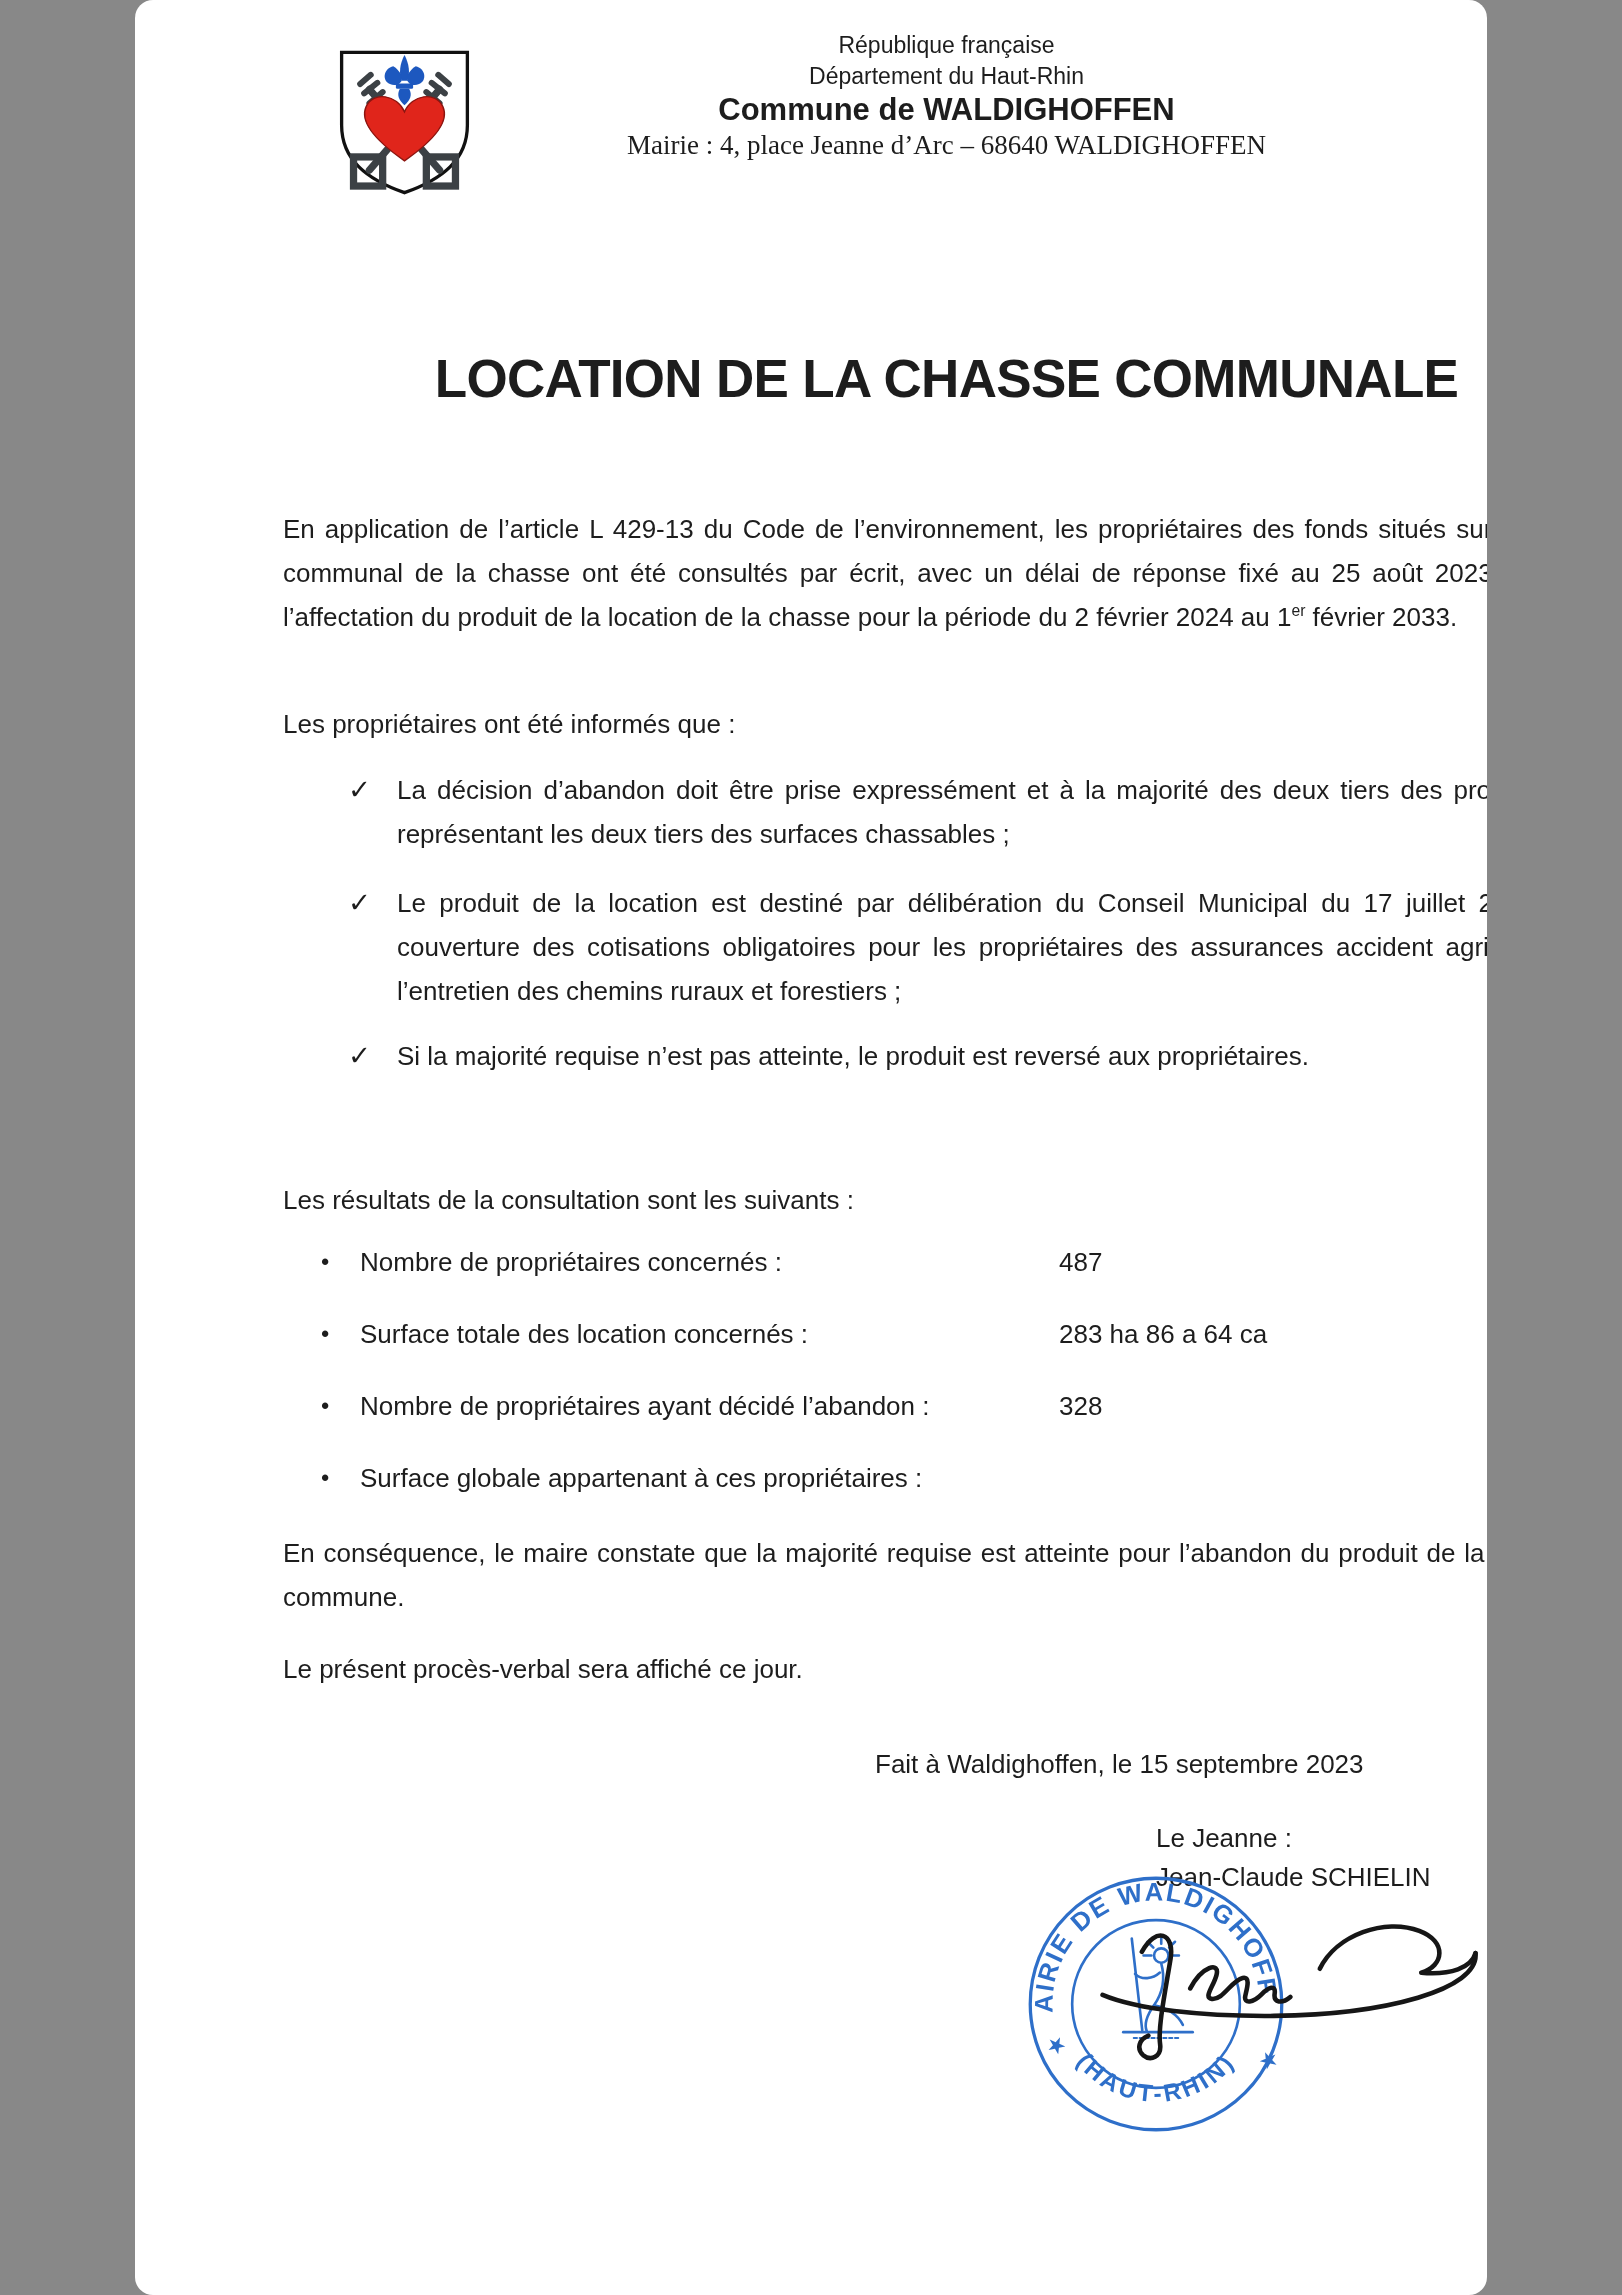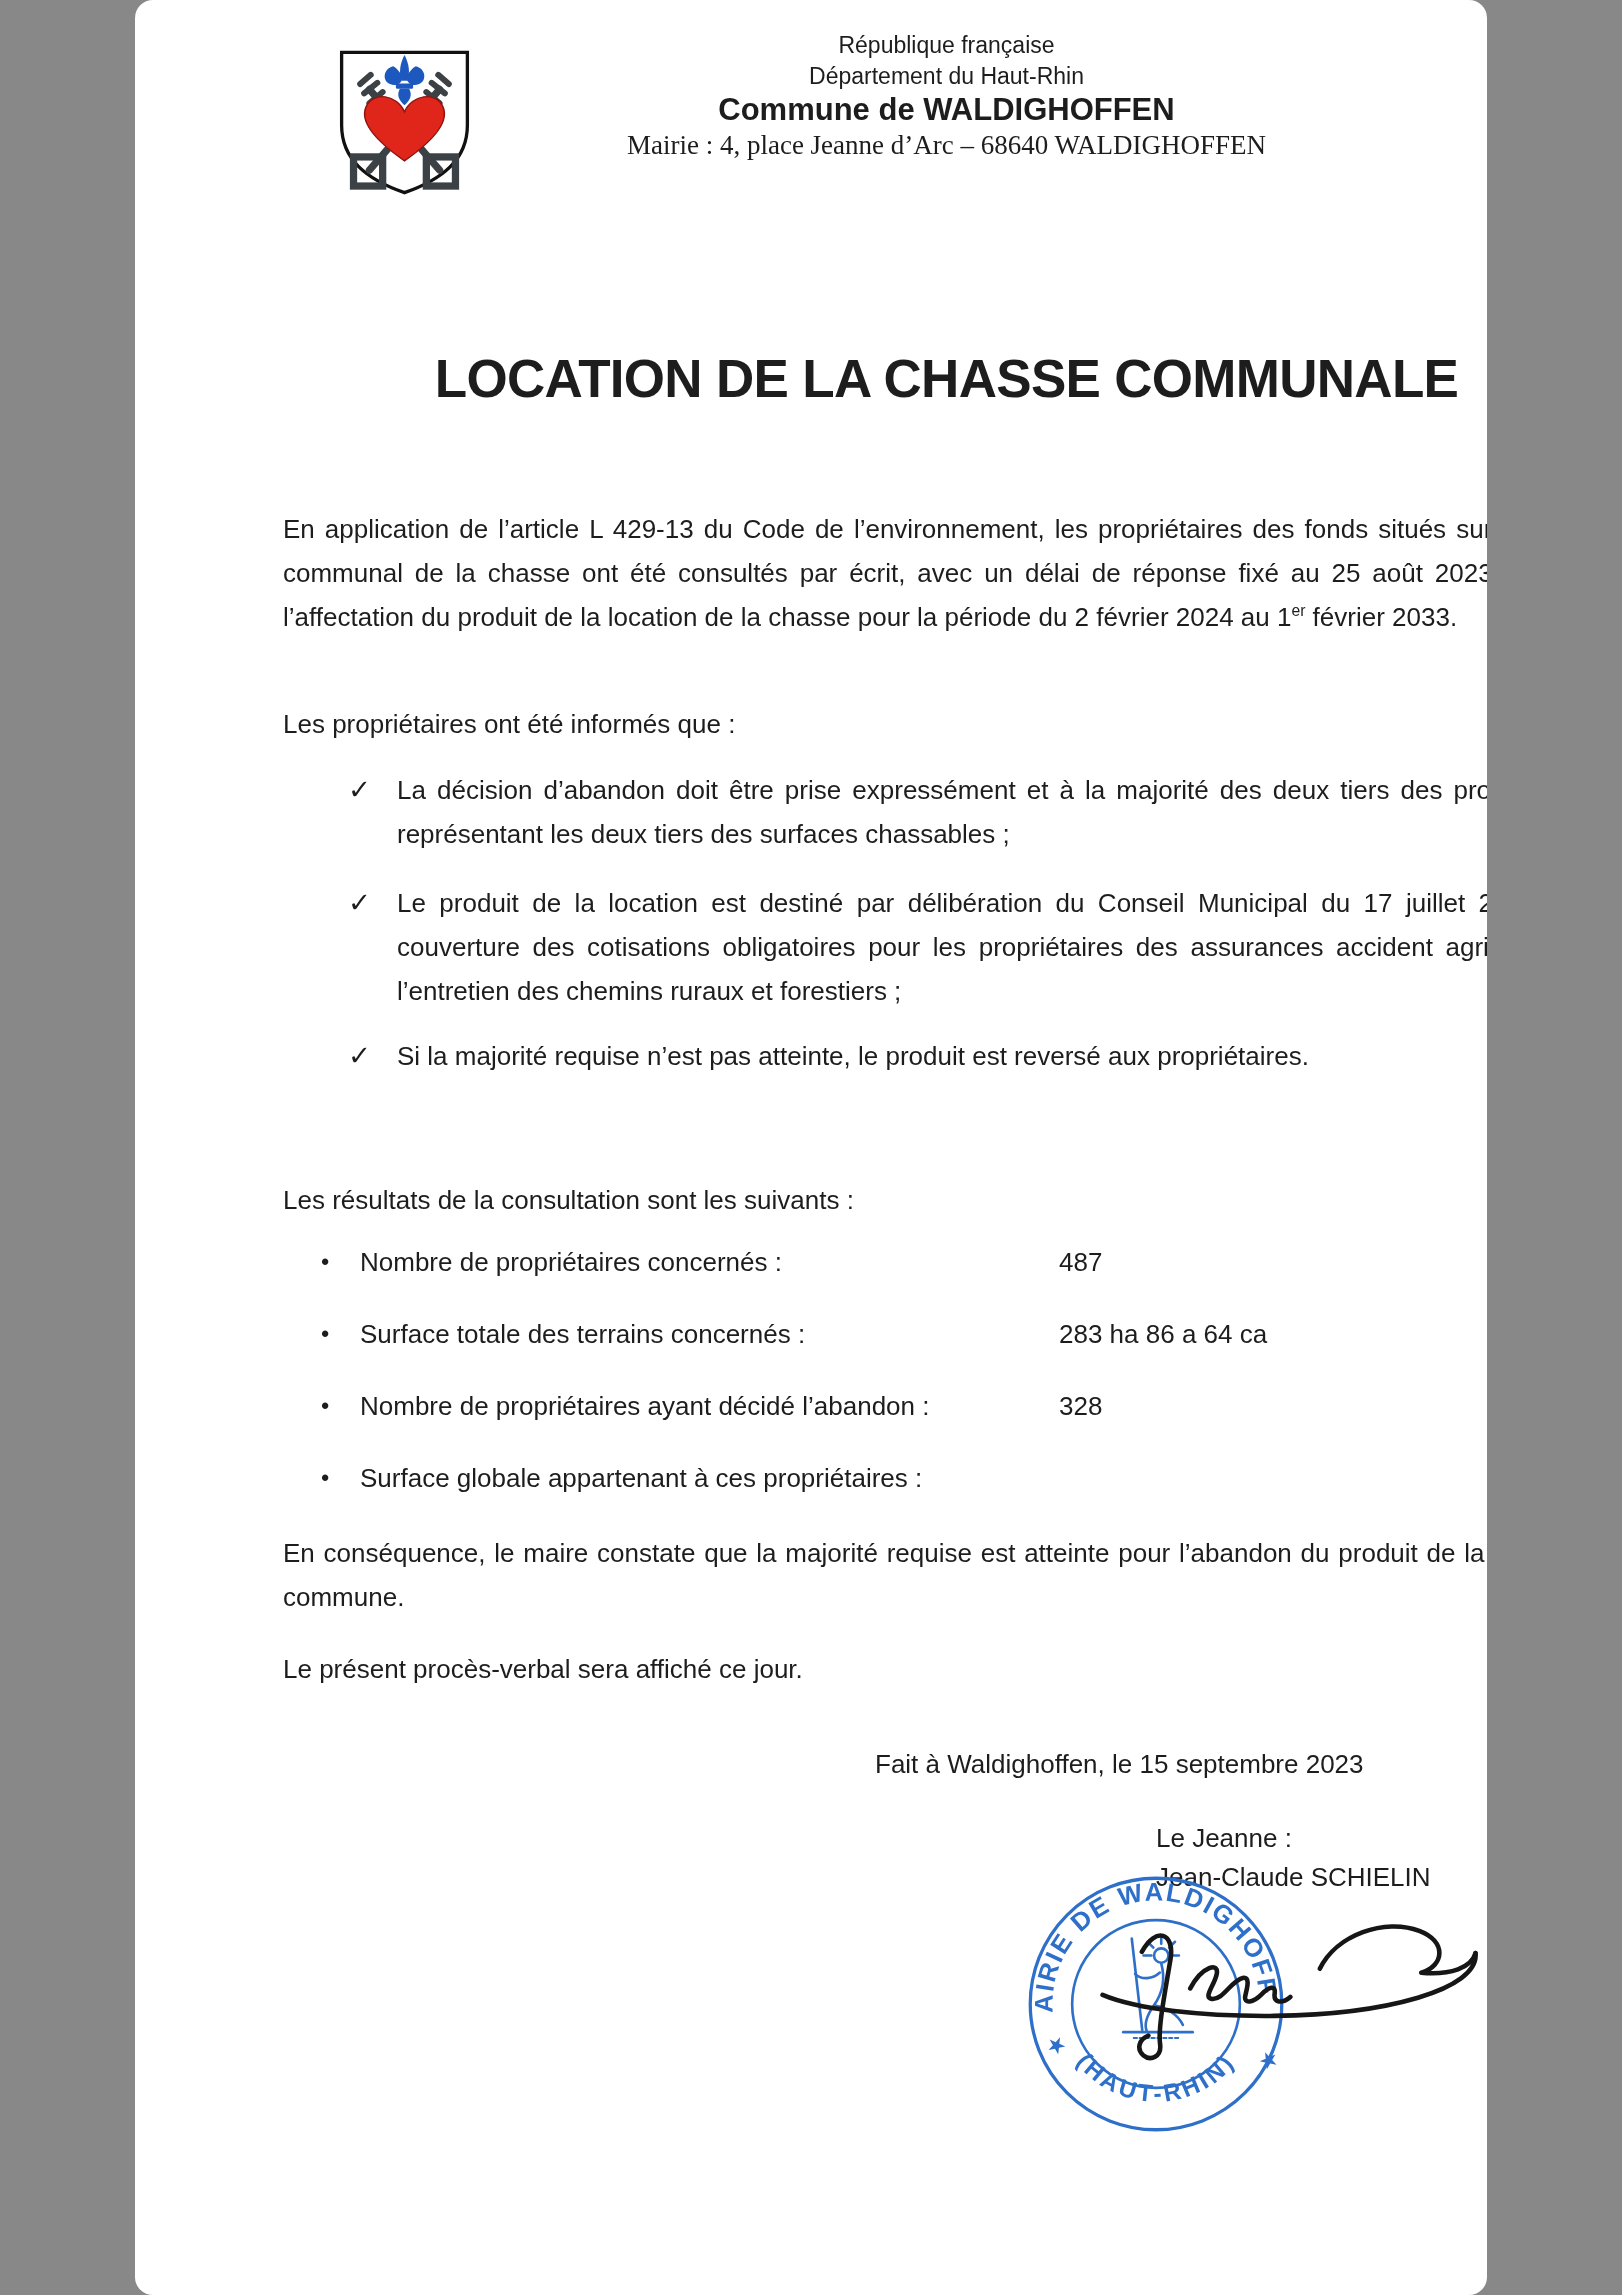--- a/index.html
+++ b/index.html
@@ -104,21 +104,21 @@
 
   <div class="abs body-par" style="top:1178px">Les résultats de la consultation sont les suivants :</div>
 
   <div class="abs result-row" style="top:1245px">
     <span class="result-bullet">•</span>
     <span class="result-label">Nombre de propriétaires concernés :</span>
     <span class="result-value">487</span>
   </div>
   <div class="abs result-row" style="top:1317px">
     <span class="result-bullet">•</span>
-    <span class="result-label">Surface totale des terrains concernés :</span>
+    <span class="result-label">Surface totale des location concernés :</span>
     <span class="result-value">283 ha 86 a 64 ca</span>
   </div>
   <div class="abs result-row" style="top:1389px">
     <span class="result-bullet">•</span>
     <span class="result-label">Nombre de propriétaires ayant décidé l’abandon :</span>
     <span class="result-value">328</span>
   </div>
   <div class="abs result-row" style="top:1461px">
     <span class="result-bullet">•</span>
     <span class="result-label">Surface globale appartenant à ces propriétaires :</span>

